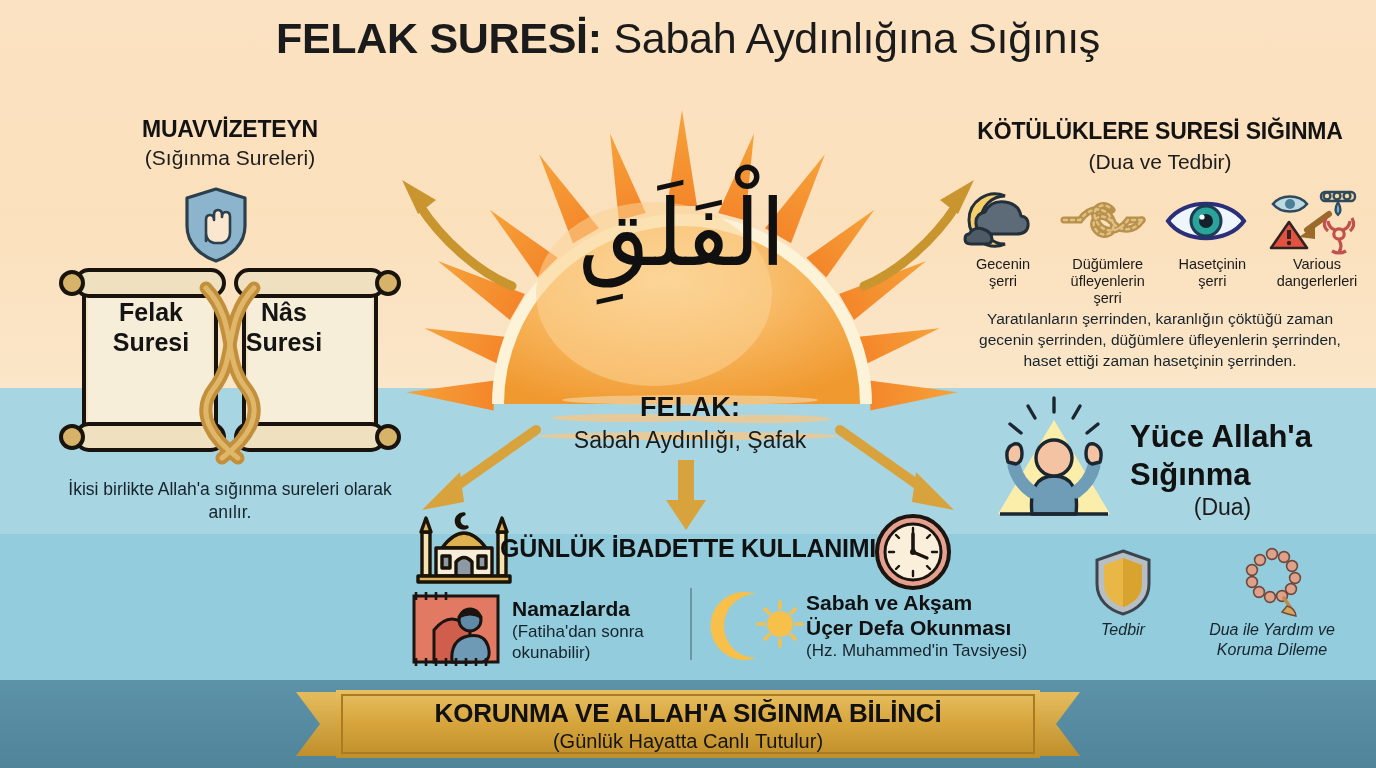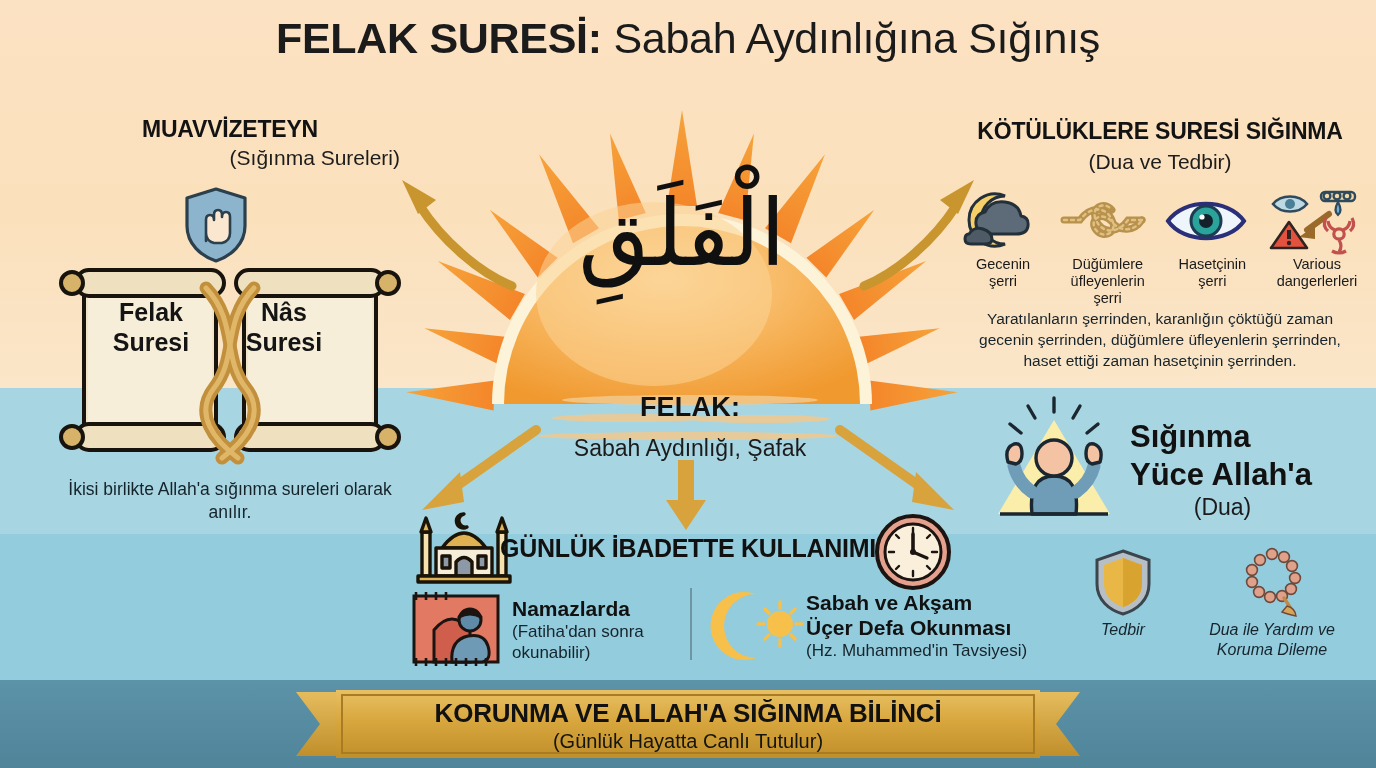--- a/index.html
+++ b/index.html
@@ -52,21 +52,21 @@
   #sun-wrap{position:absolute;left:392px;top:112px;width:580px;height:310px;}
   #arabic{
     position:absolute;left:392px;top:180px;width:580px;text-align:center;
     font-size:92px;color:#101010;direction:rtl;
     font-family:"DejaVu Sans","Liberation Sans",sans-serif;
   }
   #felak-cap{
     position:absolute;left:480px;top:392px;width:420px;text-align:center;
   }
   #felak-cap .h{font-weight:bold;font-size:27px;color:#111;letter-spacing:.2px;}
-  #felak-cap .s{font-size:23px;color:#1b1b1b;margin-top:12px;}
+  #felak-cap .s{font-size:23px;color:#1b1b1b;margin-top:4px;}
 
   
   #evils{position:absolute;left:955px;top:190px;width:410px;height:110px;
          display:flex;justify-content:space-between;}
   .evil{width:96px;text-align:center;}
   .evil .cap{font-size:14.5px;line-height:17px;color:#1a1a1a;margin-top:4px;}
   #evil-para{
     position:absolute;left:958px;top:308px;width:404px;text-align:center;
     font-size:15.5px;line-height:21px;color:#17232b;
   }
@@ -201,21 +201,21 @@
     <rect x="16" y="0" width="16" height="44" fill="#d8a33c"></rect>
     <polygon points="4,40 44,40 24,70" fill="#d8a33c"></polygon>
   </svg>
 
   <div id="felak-cap">
     <div class="h">FELAK:</div>
     <div class="s">Sabah Aydınlığı, Şafak</div>
   </div>
 
   <div class="sec-head" style="left:60px;top:116px;width:340px;">MUAVVİZETEYN</div>
-  <div class="sec-sub" style="left:60px;top:146px;width:340px;text-align:right;">(Sığınma Sureleri)</div>
+  <div class="sec-sub" style="left:60px;top:146px;width:340px;">(Sığınma Sureleri)</div>
 
   <div id="shield-hand">
     <svg width="66" height="78" viewBox="0 0 66 78">
       <path d="M33,3 L62,12 V40 C62,58 48,70 33,75 C18,70 4,58 4,40 V12 Z" fill="#8cb4cc" stroke="#2b3f4d" stroke-width="3.2" stroke-linejoin="round"></path>
       <path d="M23,55 V34 q0,-5 4,-5 t4,5 v-5 q0,-5 4,-5 t4,5 v2 q0,-5 4,-5 t4,5 v16 q0,8 -8,10 h-8 q-8,-2 -8,-10 z" fill="#fbe7cf" stroke="#2b3f4d" stroke-width="2.6" stroke-linejoin="round"></path>
     </svg>
   </div>
 
   <div id="scrolls">
     <svg width="340" height="198" viewBox="0 0 340 198">
@@ -444,22 +444,22 @@
       <path d="M46,118 q-4,-38 22,-38 q26,0 22,38 z" fill="#6f9cb7"></path>
       <circle cx="68" cy="62" r="18" fill="#f3c3a4"></circle>
       <path d="M46,96 q-14,-10 -18,-26" fill="none" stroke-width="13" stroke="#6f9cb7" stroke-linecap="round"></path>
       <path d="M90,96 q14,-10 18,-26" fill="none" stroke-width="13" stroke="#6f9cb7" stroke-linecap="round"></path>
       <path d="M22,66 q-4,-14 6,-18 q8,-2 8,10 q0,8 -6,10 z" fill="#f3c3a4"></path>
       <path d="M114,66 q4,-14 -6,-18 q-8,-2 -8,10 q0,8 6,10 z" fill="#f3c3a4"></path>
       <line x1="14" y1="118" x2="122" y2="118"></line>
     </g>
   </svg>
   <div id="dua-text">
+    <div class="t">Yüce Allah'a</div>
     <div class="t">Sığınma</div>
-    <div class="t">Yüce Allah'a</div>
     <div class="s">(Dua)</div>
   </div>
 
   <div class="mini" style="left:1076px;top:548px;width:94px;">
     <svg width="60" height="68" viewBox="0 0 60 68" style="margin:0 auto;">
       <path d="M30,3 L56,12 V36 C56,52 44,62 30,66 C16,62 4,52 4,36 V12 Z" fill="#b7bfc6" stroke="#3b454d" stroke-width="3"></path>
       <path d="M30,10 L49,17 V36 C49,48 40,56 30,59 C20,56 11,48 11,36 V17 Z" fill="#e9b746"></path>
       <path d="M30,10 L49,17 V36 C49,48 40,56 30,59 Z" fill="#d9a330"></path>
     </svg>
     <div class="cap">Tedbir</div>

